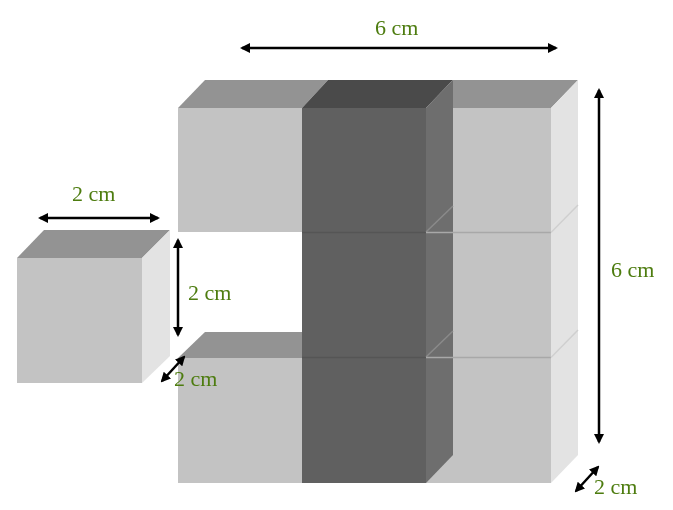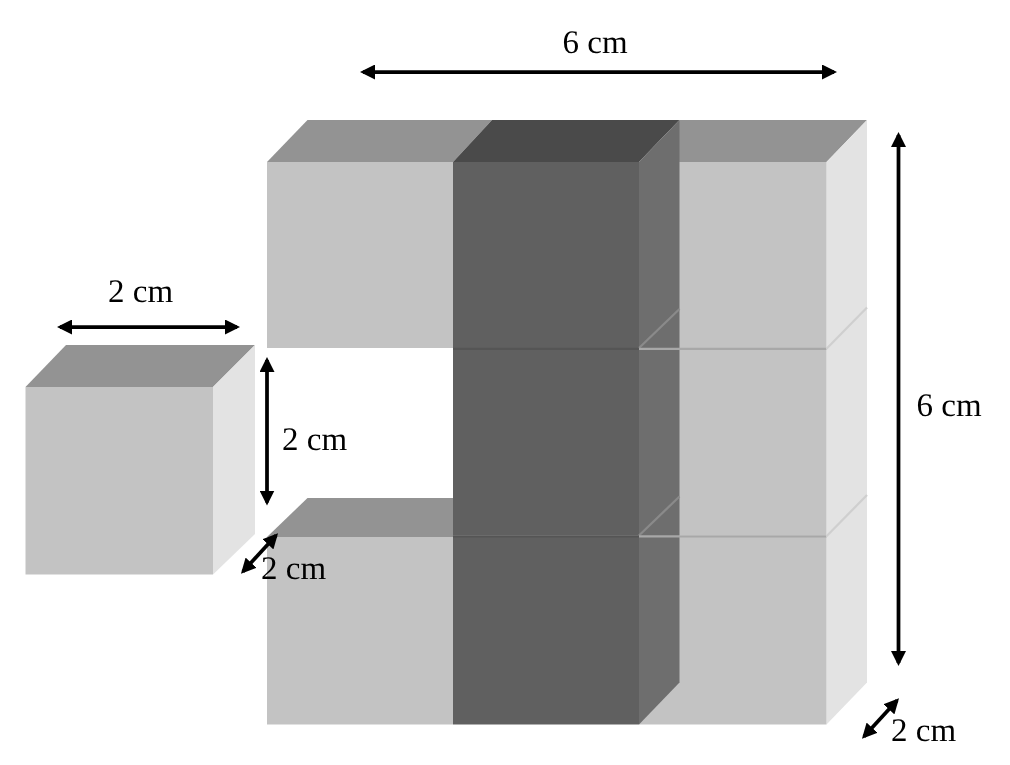--- a/index.html
+++ b/index.html
@@ -1,19 +1,19 @@
 <!DOCTYPE html>
 <html><head>
 <meta charset="utf-8">
 <style>
   html, body { margin:0; padding:0; background:#ffffff; }
   body { width:673px; height:510px; position:relative; overflow:hidden;
          font-family:"Liberation Serif", "DejaVu Serif", serif; }
   svg { position:absolute; left:0; top:0; }
-  .lbl { position:absolute; font-size:22px; color:#000000; white-space:nowrap; }
+  .lbl { position:absolute; font-size:22px; color:#4d7c0f; white-space:nowrap; }
 </style>
 </head>
 <body>
 
 <svg width="673" height="510" viewBox="0 0 673 510">
   <defs>
     <marker id="ah" markerWidth="10" markerHeight="10" refX="8" refY="5" orient="auto-start-reverse" markerUnits="userSpaceOnUse">
       <path d="M0,0 L10,5 L0,10 z" fill="#000"></path>
     </marker>
   </defs>

